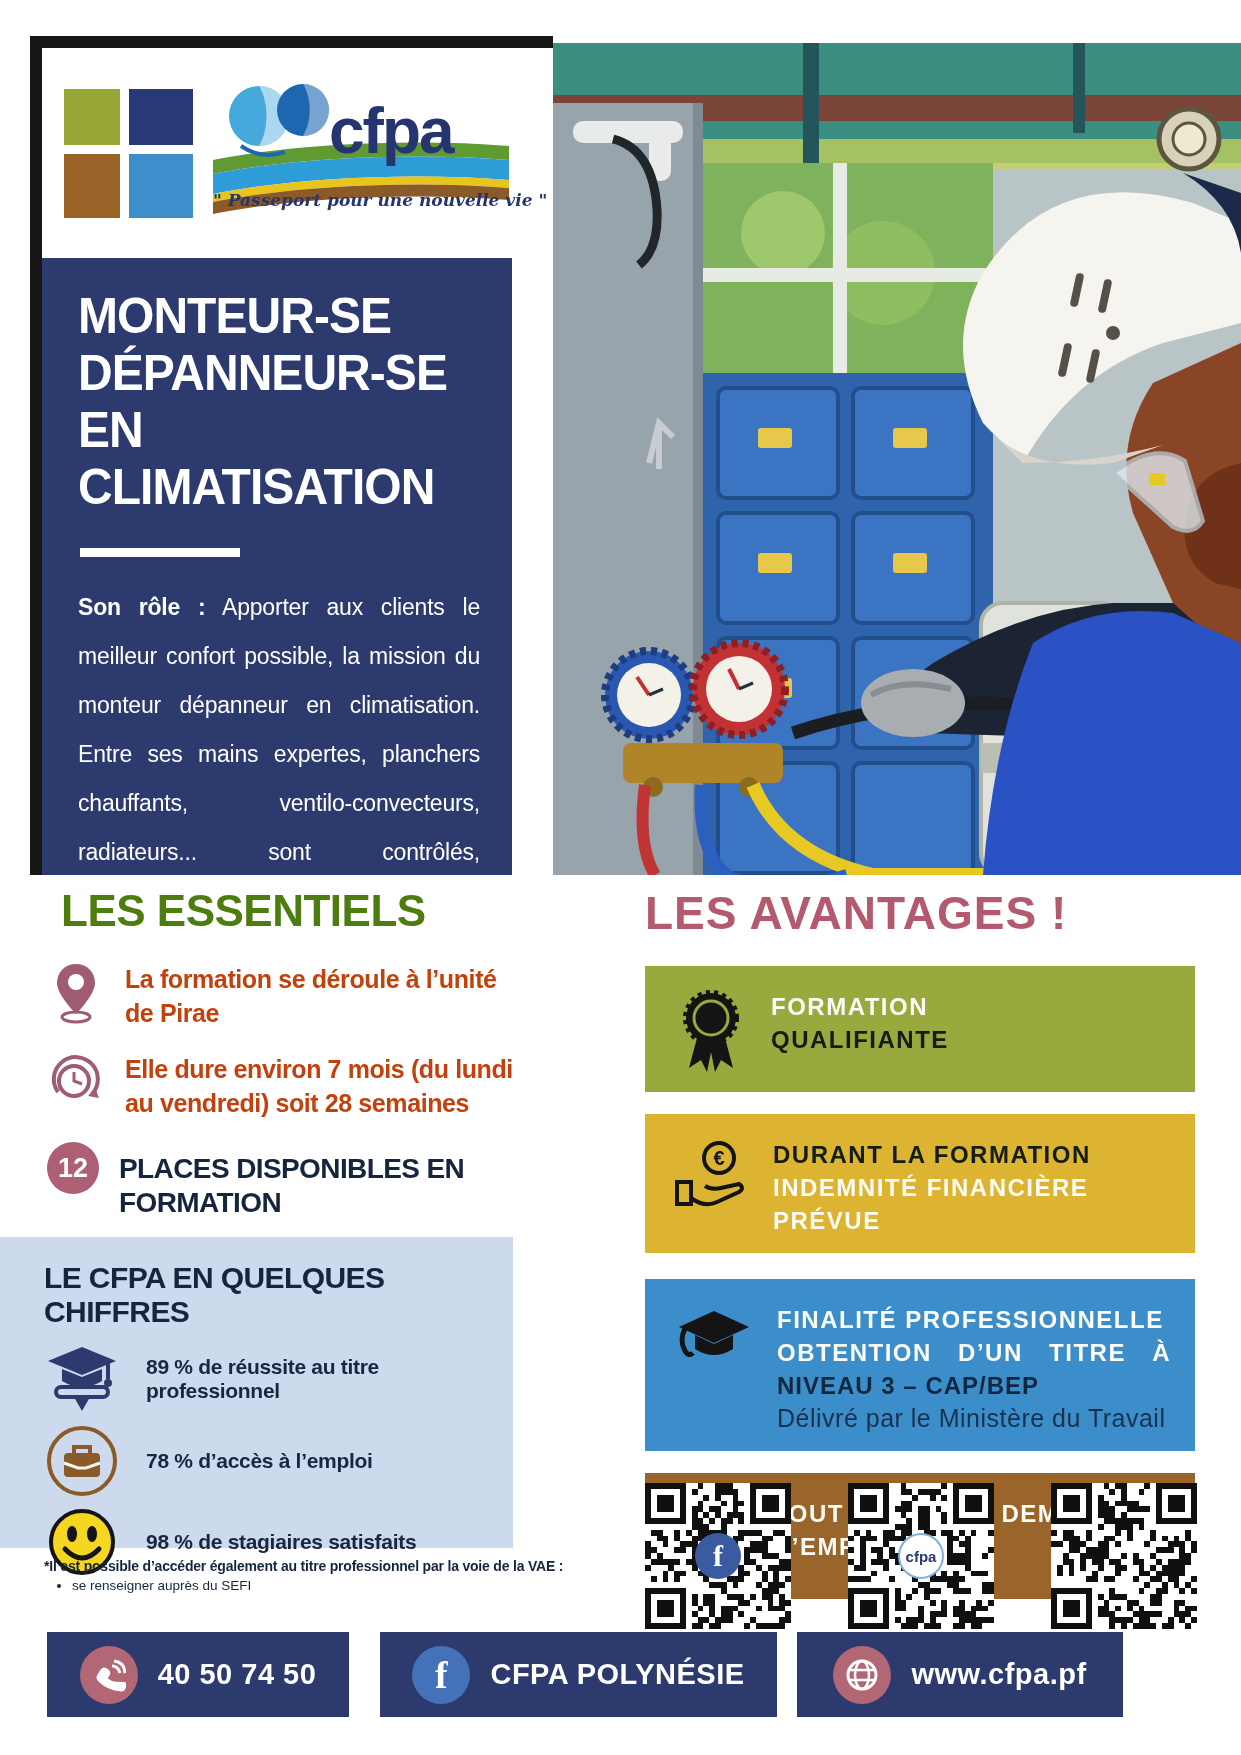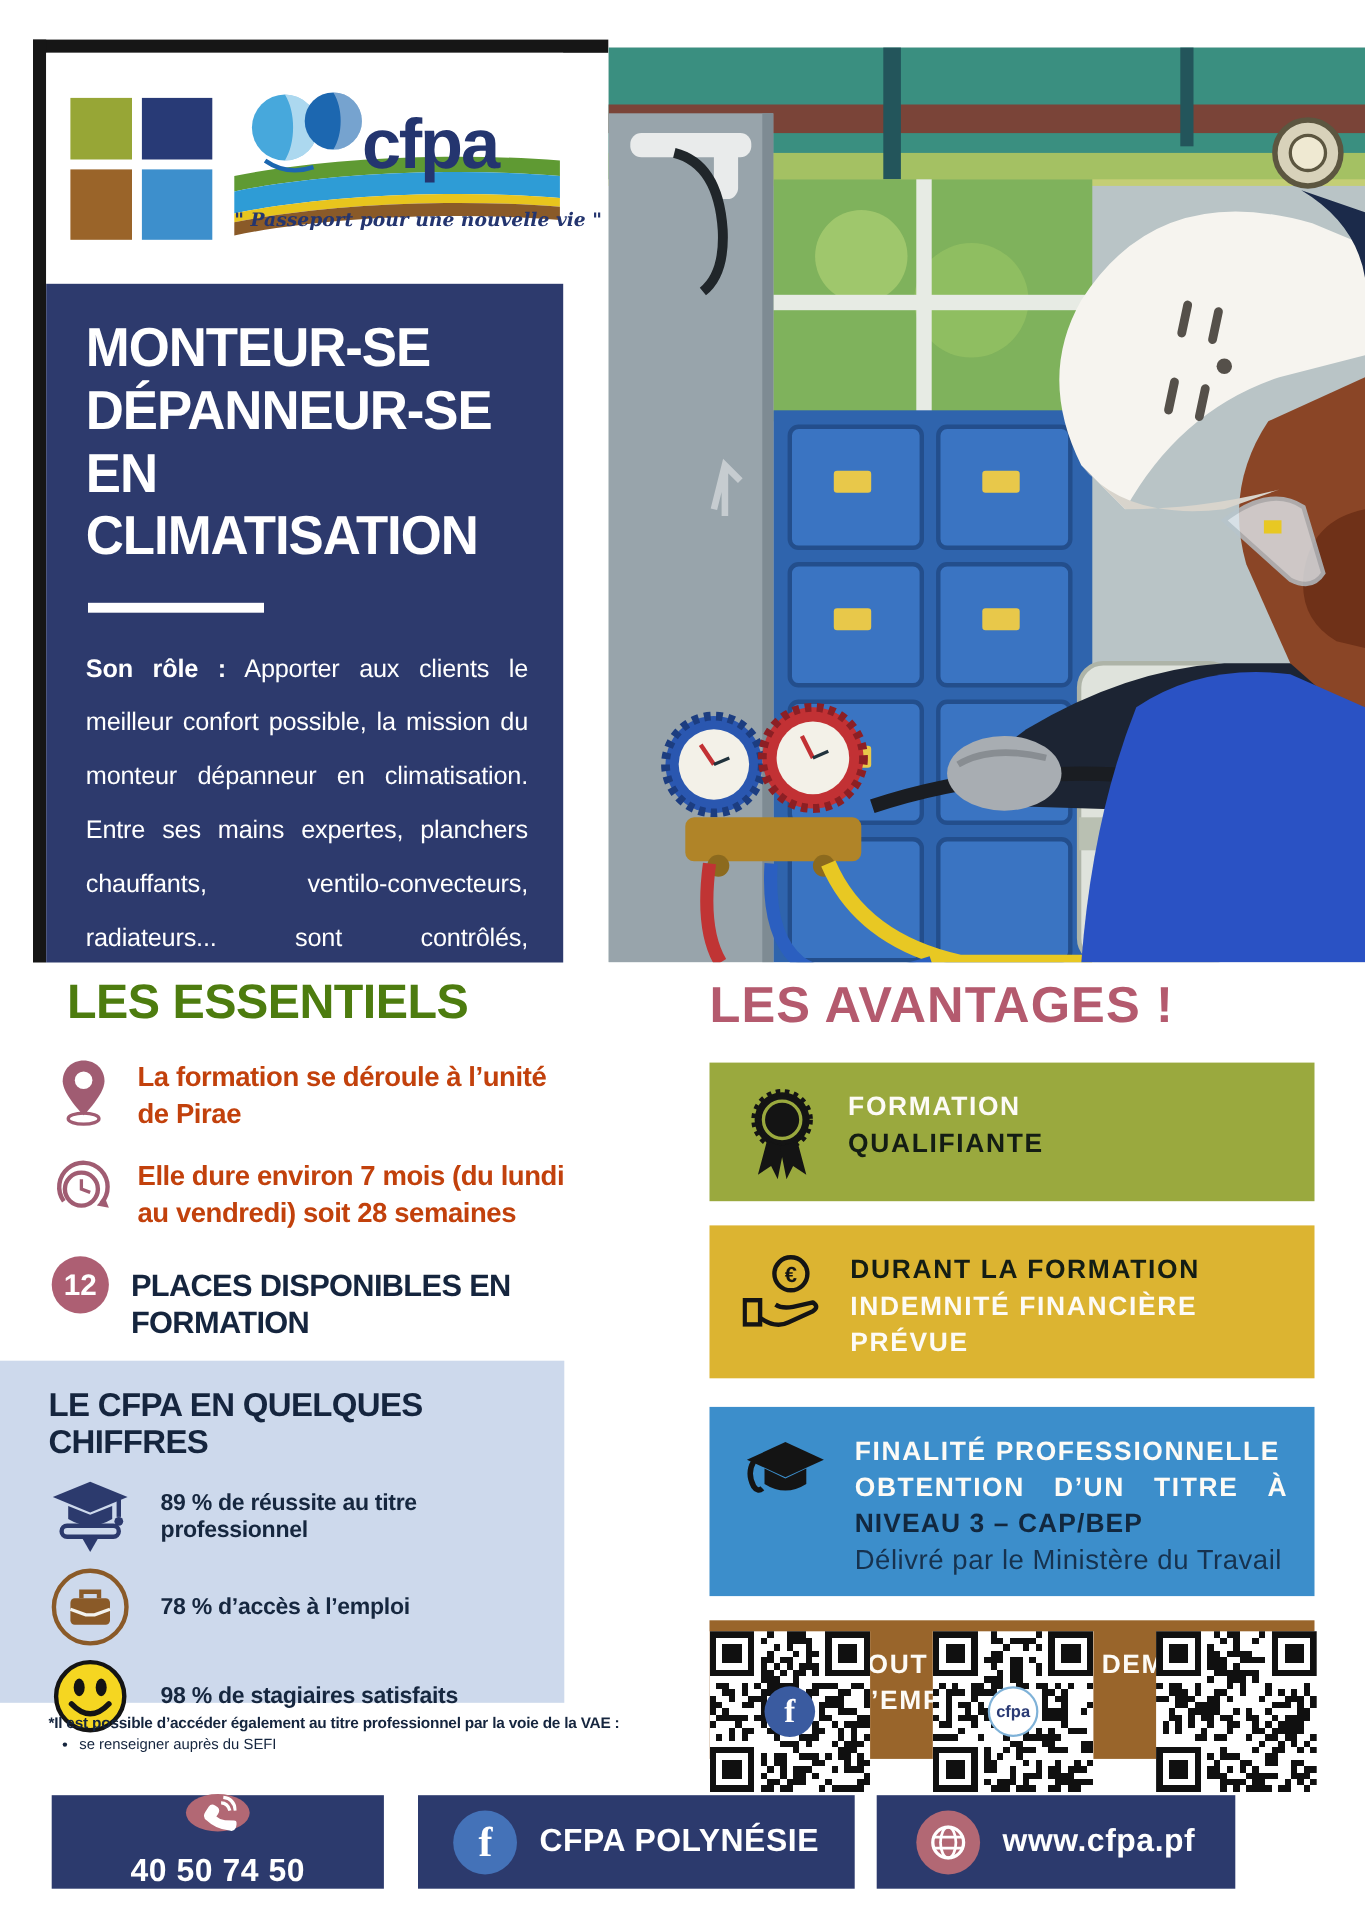--- a/index.html
+++ b/index.html
@@ -82,21 +82,21 @@
   .qr svg{width:146px;height:146px;display:block;}
   .qr-center{position:absolute;left:50%;top:50%;width:46px;height:46px;margin:-23px 0 0 -23px;
              border-radius:50%;display:flex;align-items:center;justify-content:center;}
   .qr-center.fb{background:#3a5ba0;color:#fff;font-size:30px;font-weight:800;font-family:"Liberation Serif",serif;}
   .qr-center.cfpa{background:#ffffff;border:2px solid #7fb2d8;color:#2a3a74;
                   font-size:15px;font-weight:800;box-sizing:border-box;}
 
   
   .fbar{position:absolute;top:1632px;height:85px;background:#2c3a6d;display:flex;
         align-items:center;justify-content:center;gap:20px;}
-  .fbar1{left:47px;width:302px;flex-direction:column;}
+  .fbar1{left:47px;width:302px;}
   .fbar2{left:380px;width:397px;}
   .fbar3{left:797px;width:326px;}
   .fbar .flabel{color:#ffffff;font-size:29px;font-weight:800;letter-spacing:0.5px;}
   .ficon{width:58px;height:58px;border-radius:50%;display:flex;align-items:center;justify-content:center;}
   .ficon.mauve{background:#b26874;}
   .ficon.fb{background:#4472b8;color:#fff;font-size:38px;font-weight:800;font-family:"Liberation Serif",serif;}
 </style>
 </head>
 <body>
 

